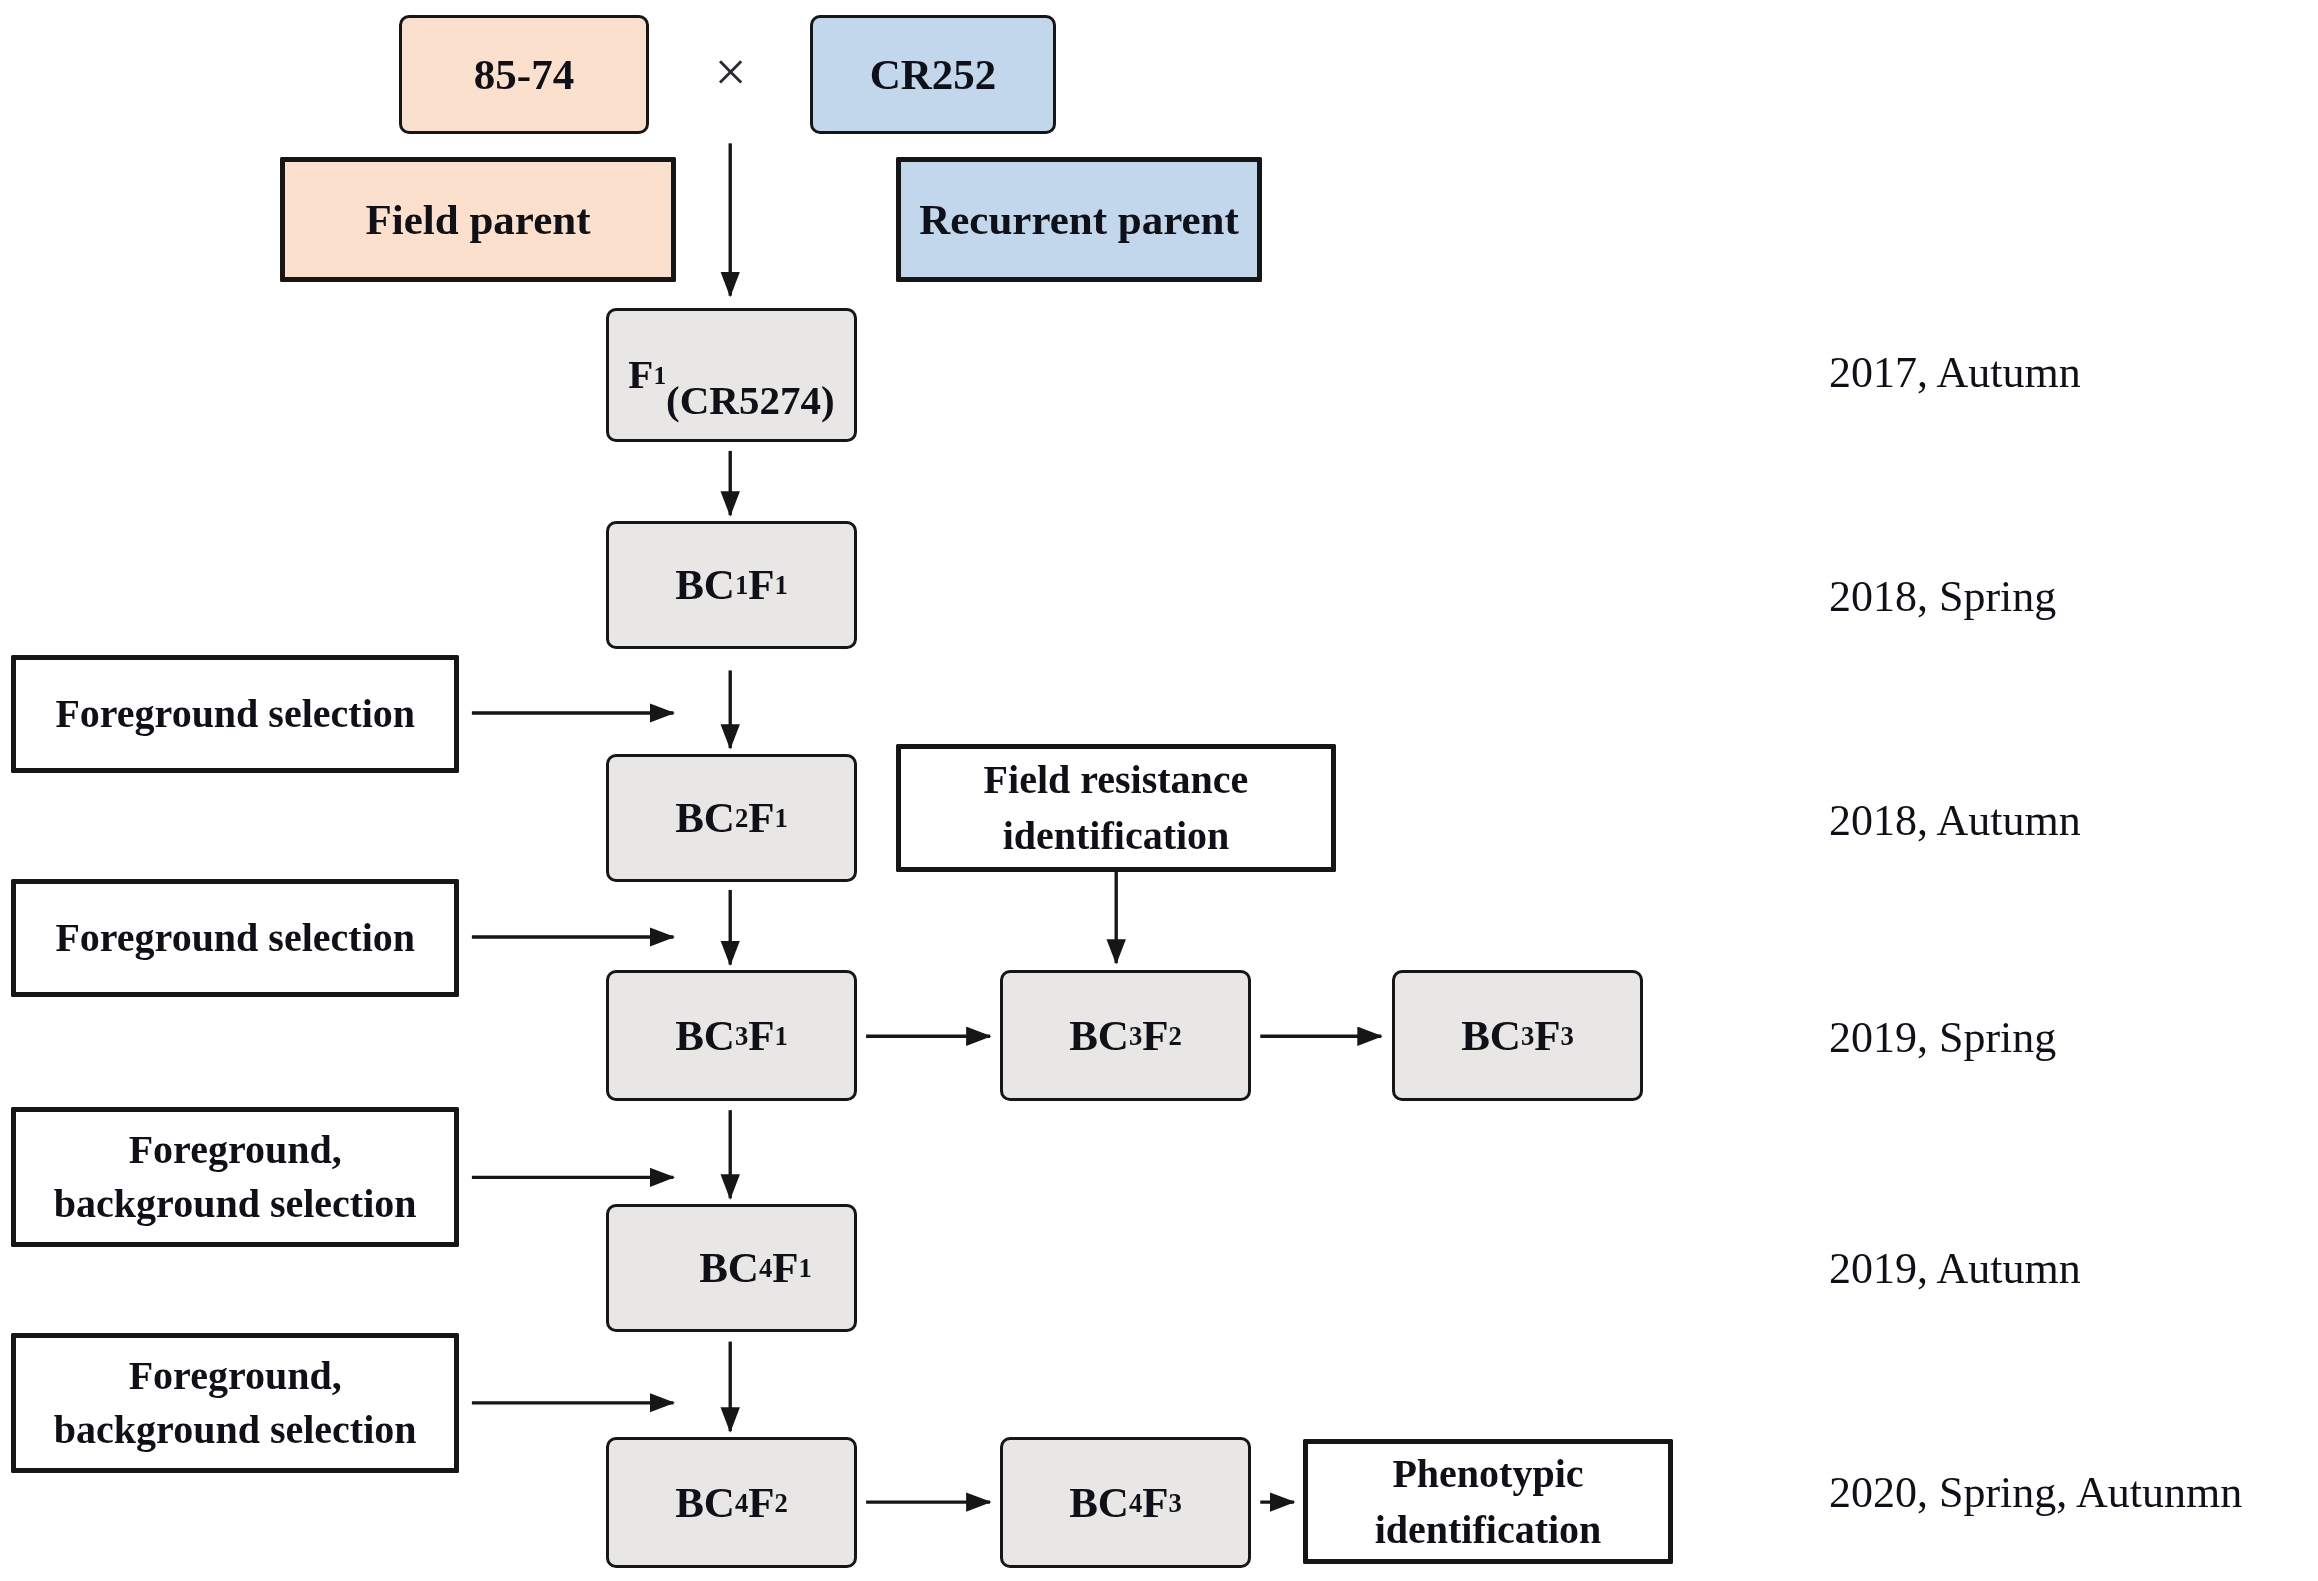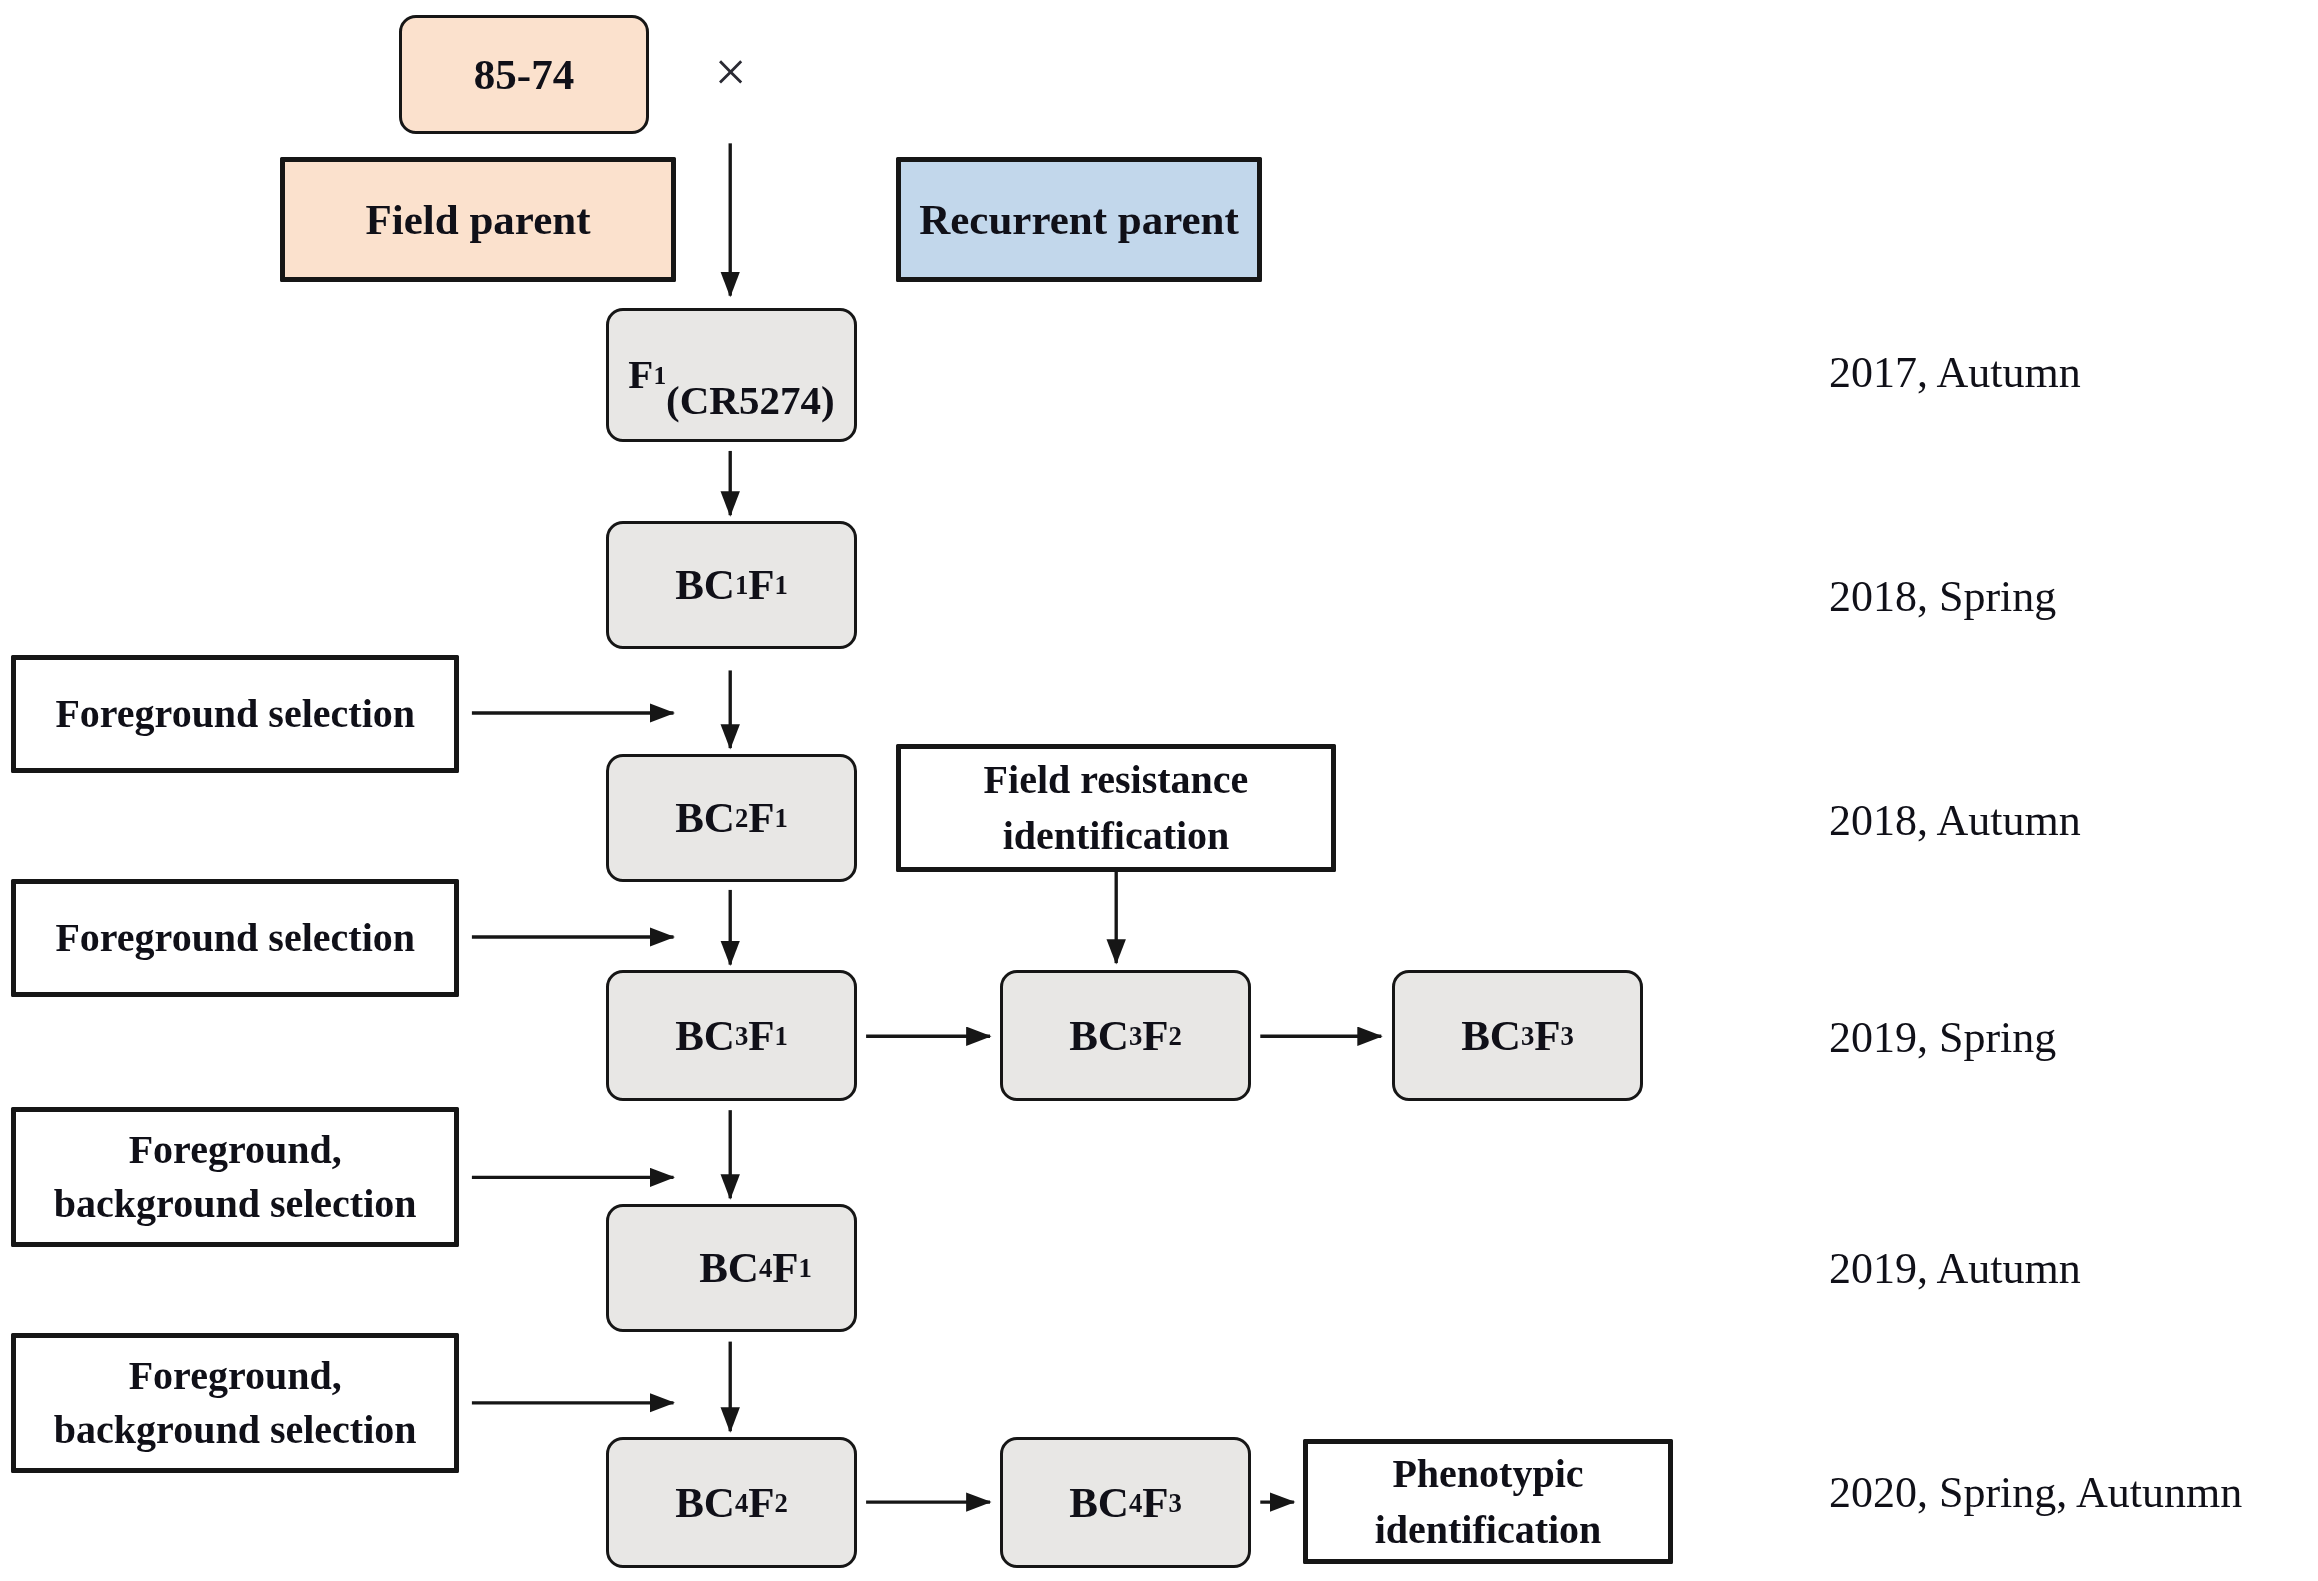--- a/index.html
+++ b/index.html
@@ -22,21 +22,21 @@
     display: flex;
     align-items: center;
     justify-content: center;
     text-align: center;
     font-weight: bold;
     white-space: pre-line;
     line-height: 1.2;
   }
   .rounded {
     border: 3.7px solid var(--border, #161616);
-    border-radius: 17px;
+    border-radius: 10px;
   }
   .rect {
     border: 5.2px solid var(--border, #161616);
     border-radius: 1.5px;
   }
   .donor-fill     { background: var(--donor, #FBE1CD); }
   .recurrent-fill { background: var(--recurrent, #C2D7EB); }
   .gen-fill       { background: var(--gen, #E8E7E5); }
   .white-fill     { background: #ffffff; }
   .parent-name  { font-size: 43px; }
@@ -103,20 +103,21 @@
     <line x1="1160" y1="1388" x2="1326" y2="1388" marker-end="url(#ah)"></line>
     <line x1="1688" y1="1388" x2="1850" y2="1388" marker-end="url(#ah)"></line>
     <line x1="1160" y1="2012" x2="1326" y2="2012" marker-end="url(#ah)"></line>
     <line x1="1688" y1="2012" x2="1733" y2="2012" marker-end="url(#ah)"></line>
   </svg>
 
   <div class="box rounded donor-fill parent-name" style="left:399px; top:15px; width:250px; height:119px;">85-74</div>
 
   <div class="cross" style="left:693px; top:31px; width:75px; height:81px;">×</div>
 
+  <div class="box rounded recurrent-fill parent-name" style="left:810px; top:15px; width:246px; height:119px;">CR252</div>
 
   <div class="box rect donor-fill parent-role" style="left:280px; top:157px; width:396px; height:125px;">Field parent</div>
 
   <div class="box rect recurrent-fill parent-role" style="left:896px; top:157px; width:366px; height:125px;">Recurrent parent</div>
 
   <div class="box rounded gen-fill f1-label" style="left:606px; top:308px; width:251px; height:134px;">F<sub class="s">1</sub>
 (CR5274)</div>
 
   <div class="box rounded gen-fill gen-label" style="left:606px; top:521px; width:251px; height:128px;">BC<sub class="s">1</sub>F<sub class="s">1</sub></div>
 

